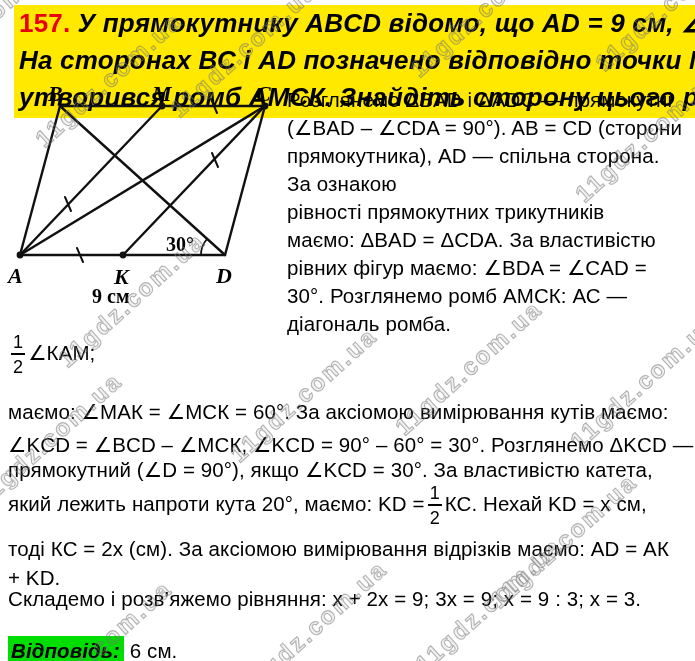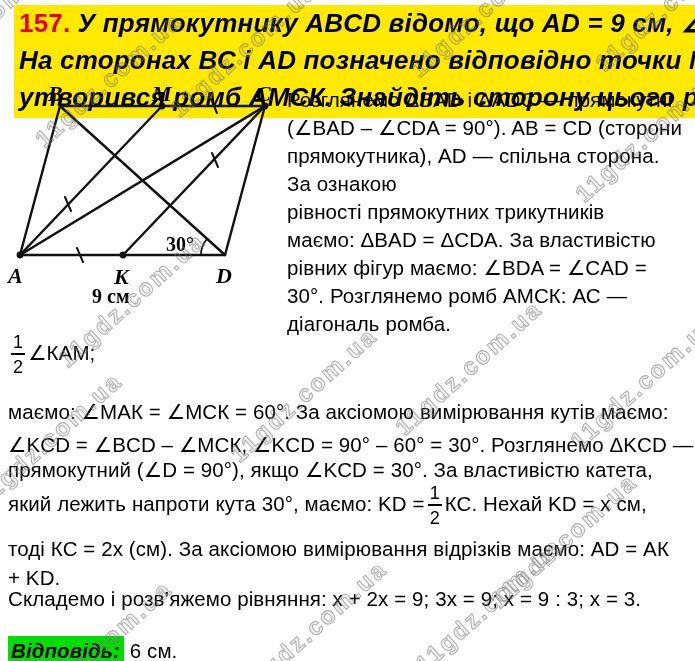--- a/index.html
+++ b/index.html
@@ -116,21 +116,21 @@
     <div>діагональ ромба.</div>
   </div>
 
   <div class="bodyline" style="top:333px">
     <span class="frac"><span class="num">1</span><span class="den">2</span></span><span>∠КАМ;</span>
   </div>
   <div class="bodyline" style="top:398px">маємо: ∠МАК = ∠МСК = 60°. За аксіомою вимірювання кутів маємо:</div>
   <div class="bodyline" style="top:431px">∠KCD = ∠BCD – ∠МСК, ∠KCD = 90° – 60° = 30°. Розглянемо ΔKCD —</div>
   <div class="bodyline" style="top:456px">прямокутний (∠D = 90°), якщо ∠KCD = 30°. За властивістю катета,</div>
   <div class="bodyline" style="top:484px">
-    <span>який лежить напроти кута 30°, маємо: KD =</span><span class="frac"><span class="num">1</span><span class="den">2</span></span><span>КС. Нехай KD = x см,</span>
+    <span>який лежить напроти кута 20°, маємо: KD =</span><span class="frac"><span class="num">1</span><span class="den">2</span></span><span>КС. Нехай KD = x см,</span>
   </div>
   <div class="bodyline" style="top:535px">тоді КС = 2х (см). За аксіомою вимірювання відрізків маємо: AD = АК</div>
   <div class="bodyline" style="top:564px">+ KD.</div>
   <div class="bodyline" style="top:585px">Складемо і розв’яжемо рівняння: х + 2х = 9; 3х = 9; х = 9 : 3; х = 3.</div>
   <div class="bodyline" style="top:636px">
     <span class="answer-hl">Відповідь:</span><span> 6 см.</span>
   </div>
 
 </div>
 

